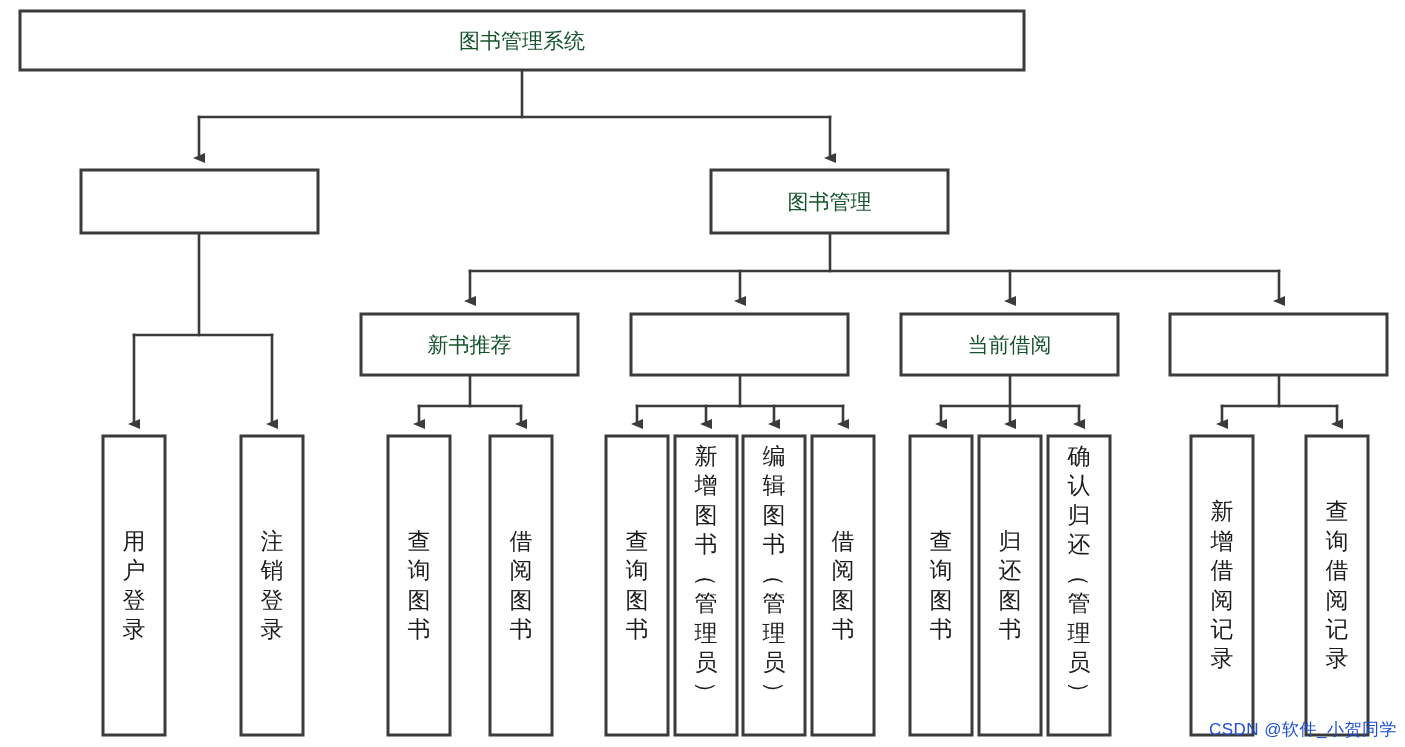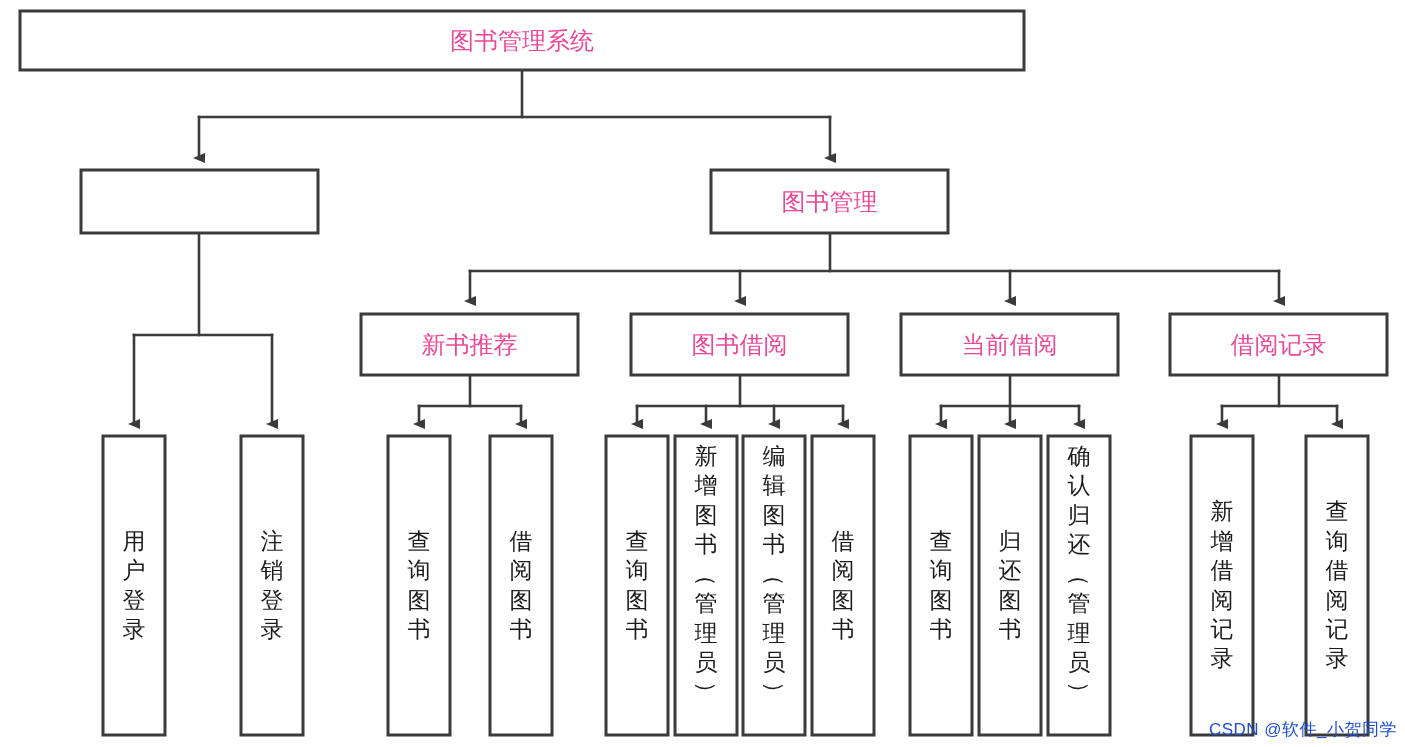--- a/index.html
+++ b/index.html
@@ -69,22 +69,22 @@
   }
   .vchar.rot {
     display: inline-block;
     transform: rotate(90deg);
   }
   .htext {
     position: absolute;
     display: flex;
     align-items: center;
     justify-content: center;
-    font-size: 24px;
-    color: #ec4899;
+    font-size: 21px;
+    color: #14532d;
     box-sizing: border-box;
   }
 </style>
 </head>
 <body>
 
 <div id="diagram-root">
 
   <svg class="diagram" viewBox="0 0 1405 747">
     <defs>
@@ -174,23 +174,21 @@
 
     <rect class="node-box" x="1191" y="436" width="62" height="299"></rect>
     <rect class="node-box" x="1306" y="436" width="62" height="299"></rect>
   </svg>
 
   <div class="htext" style="left:20px; top:11px; width:1004px; height:59px;">图书管理系统</div>
 
   <div class="htext" style="left:711px; top:170px; width:237px; height:63px;">图书管理</div>
 
   <div class="htext" style="left:361px; top:314px; width:217px; height:61px;">新书推荐</div>
-  <div class="htext" style="left:631px; top:314px; width:217px; height:61px;">图书借阅</div>
   <div class="htext" style="left:901px; top:314px; width:217px; height:61px;border-radius:22px;">当前借阅</div>
-  <div class="htext" style="left:1170px; top:314px; width:217px; height:61px;">借阅记录</div>
 
   <div class="vtext-wrap centered" style="left:103px; top:436px; width:62px; height:299px;">
       <span class="vchar">用</span>
       <span class="vchar">户</span>
       <span class="vchar">登</span>
       <span class="vchar">录</span>
     </div>
   <div class="vtext-wrap centered" style="left:241px; top:436px; width:62px; height:299px;">
       <span class="vchar">注</span>
       <span class="vchar">销</span>

